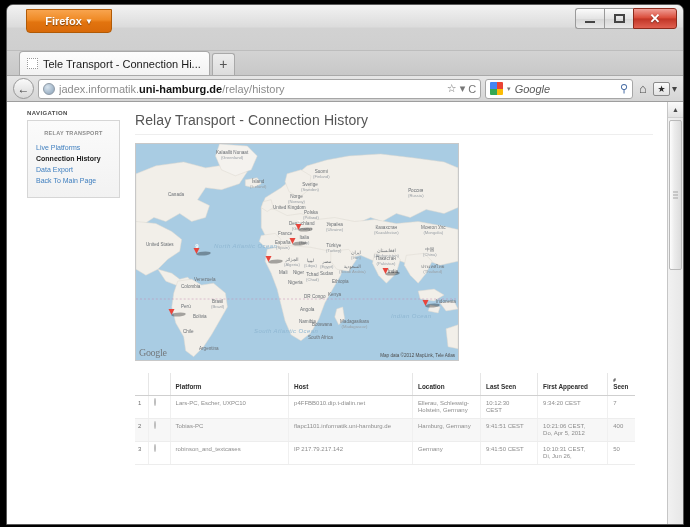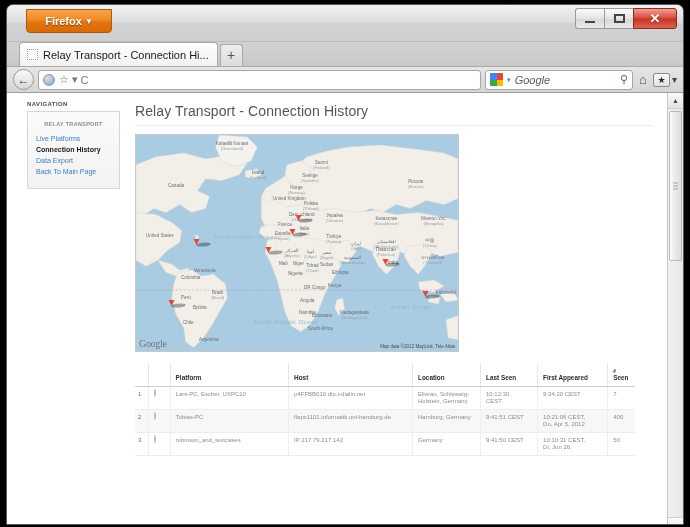--- a/index.html
+++ b/index.html
@@ -22,21 +22,21 @@
     width: 678px; height: 521px;
     background: linear-gradient(180deg,#e8e8e8 0%, #dedede 100%);
     border: 1px solid #5a5a5a;
     border-radius: 7px 7px 0 0;
     box-shadow: 0 2px 10px rgba(0,0,0,.85);
     overflow: hidden;
   }
   
   #titlebar {
     position: relative;
-    height: 37px;
+    height: 46px;
     background: linear-gradient(180deg,#f2f2f2 0%, #dcdcdc 48%, #d2d2d2 52%, #cfcfcf 100%);
     border-bottom: 1px solid #bdbdbd;
     border-radius: 6px 6px 0 0;
   }
   #ff-button {
     position: absolute;
     left: 19px; top: 4px;
     width: 86px; height: 24px;
     background: linear-gradient(180deg,#f8a44e 0%, #ef8a25 45%, #e2740f 55%, #d96a09 100%);
     border: 1px solid #b05a06;
@@ -429,31 +429,32 @@
           </div>
         <div class="wbtn close">
             <span>✕</span>
           </div>
       </div>
     </div>
 
     <div id="tabstrip">
       <div class="tab">
         <span class="tab-favicon"></span>
-        <span class="tab-title">Relay Transport - Connection Hi...</span>
+        <span class="tab-title">Tele Transport - Connection Hi...</span>
       </div>
       <div class="newtab"><span>+</span></div>
     </div>
 
     <div id="navbar">
       <div class="backbtn">
           <span>←</span>
         </div>
       <div id="urlbar">
         <span class="globe-icon"></span>
+        <span class="url-text"><span class="dom-dim">jadex.informatik.</span><span class="host-strong">uni-hamburg.de</span><span class="dom-dim">/relay/history</span></span>
         <span class="url-icons">
           <span>☆</span>
           <span>▾</span>
           <span>C</span>
         </span>
       </div>
       <div id="searchbar">
         <span class="gicon">
             <i style="background:#4285f4"></i>
             <i style="background:#ea4335"></i>

